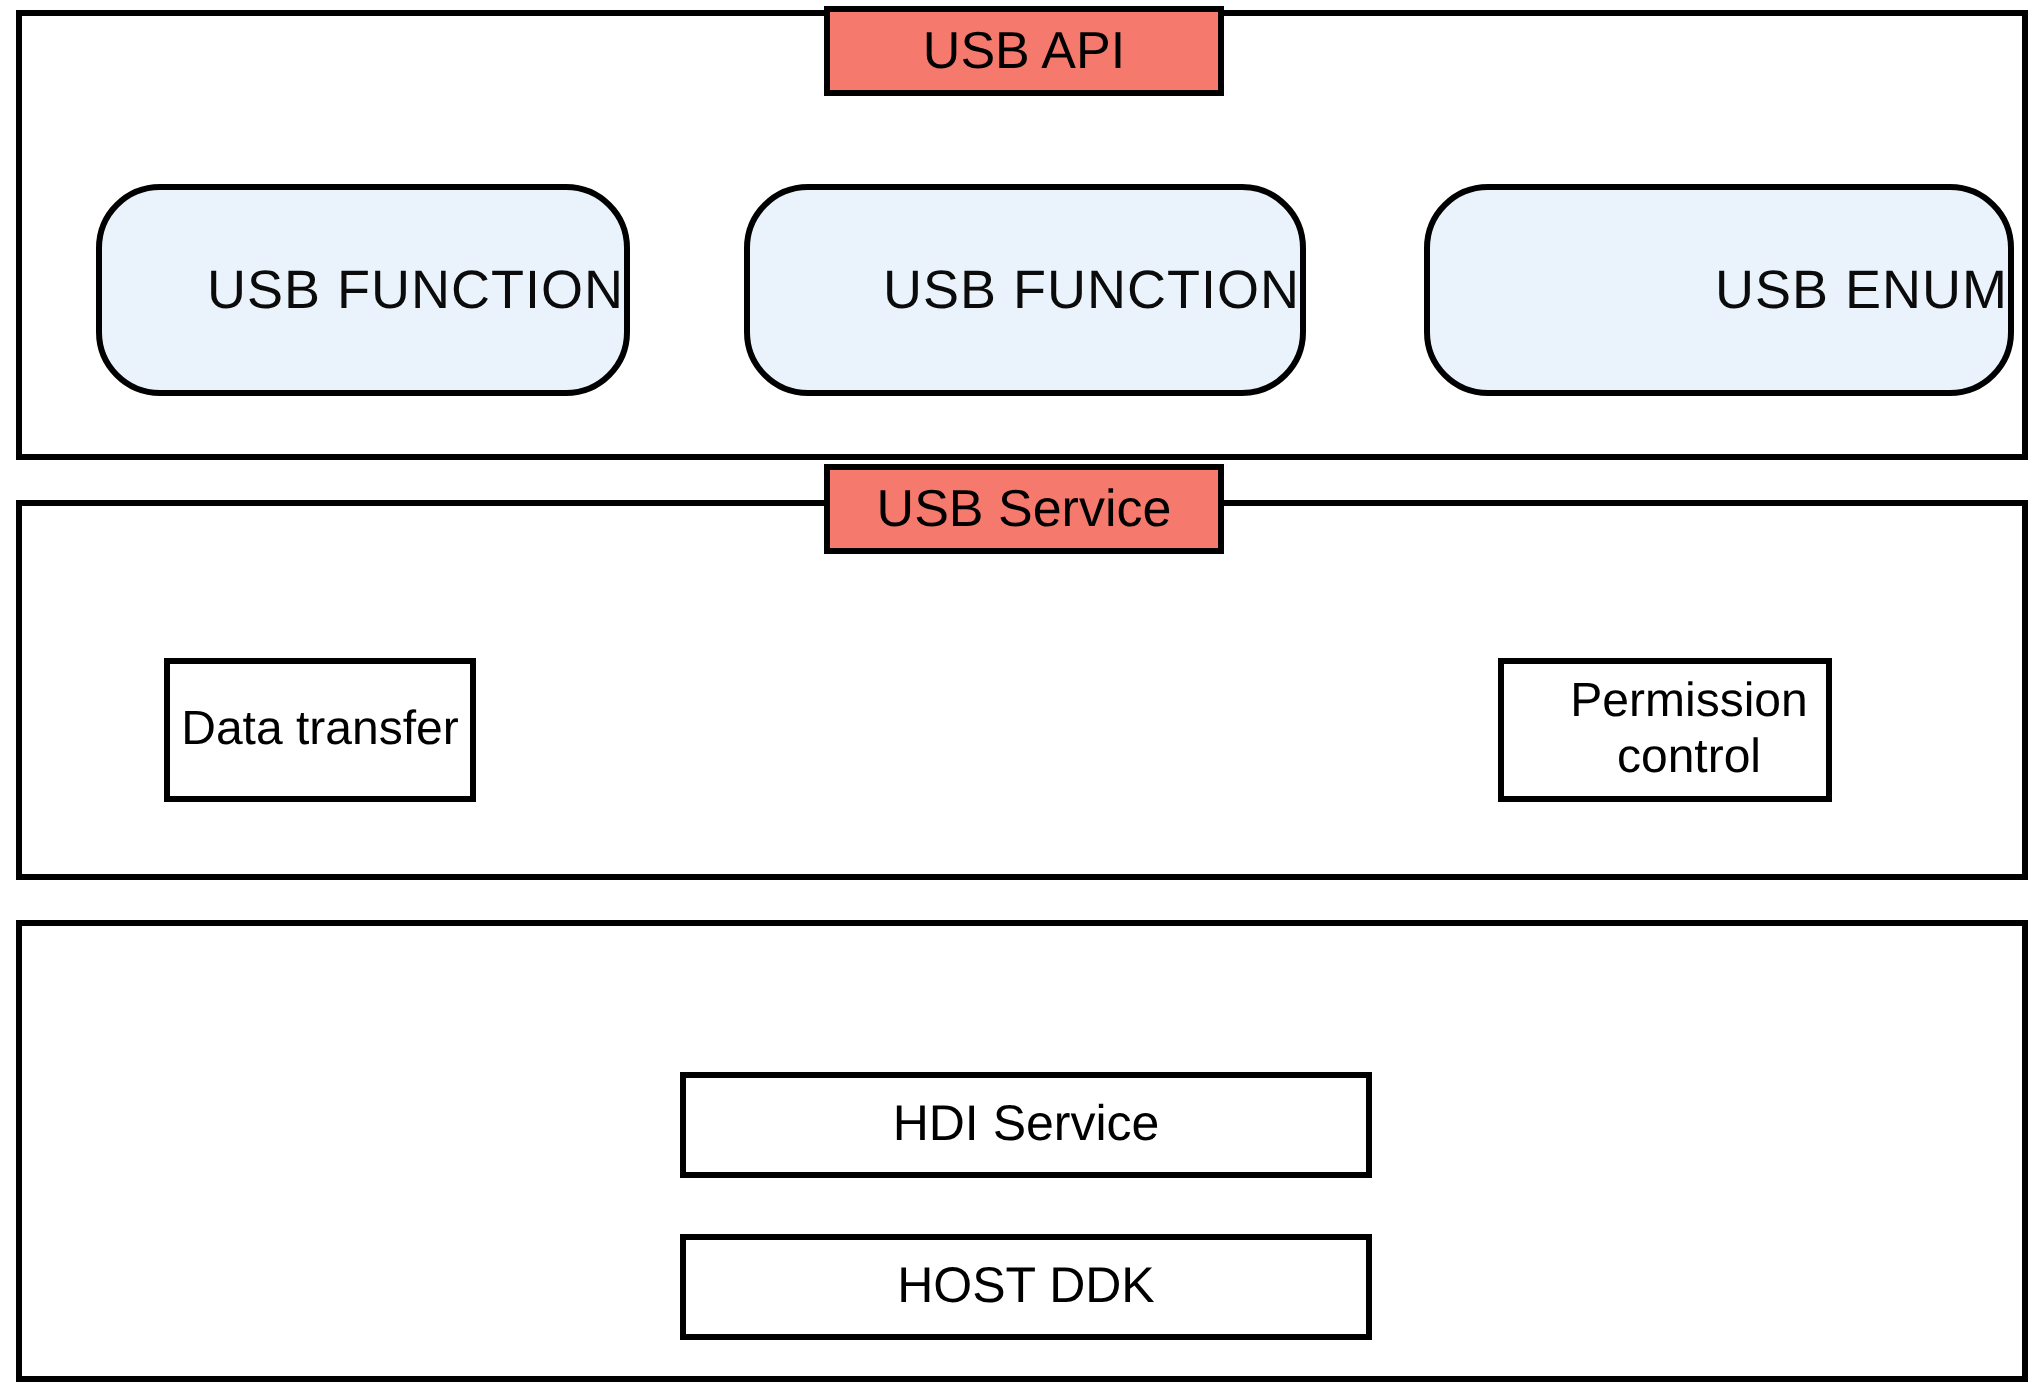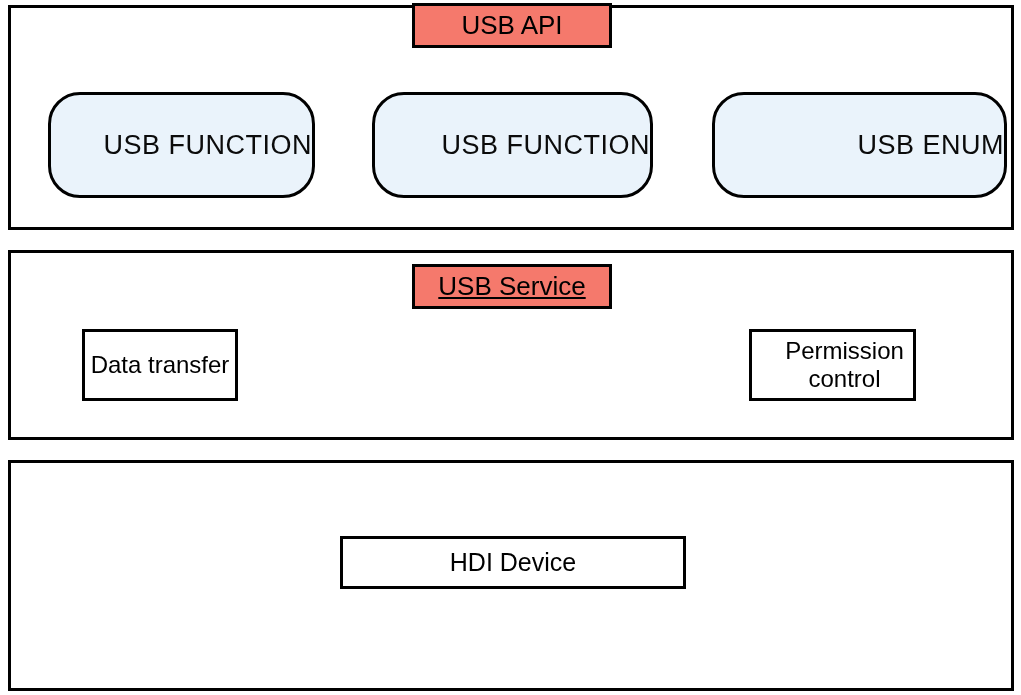--- a/index.html
+++ b/index.html
@@ -36,21 +36,21 @@
     border: 3px solid #000000;
     box-sizing: border-box;
     display: flex;
     align-items: center;
     justify-content: center;
     font-size: 26px;
     color: #000000;
     z-index: 3;
   }
   .label-api { top: 3px; }
-  .label-svc { top: 264px; text-decoration: underline; }
+  .label-svc { top: 232px; }
   .label-hal { top: 458px; }
 
   .api-box {
     position: absolute;
     top: 92px;
     height: 106px;
     background: #EAF3FB;
     border: 3px solid #000000;
     border-radius: 32px;
     box-sizing: border-box;
@@ -126,16 +126,19 @@
   </div>
   <div class="svc-box box-data-transfer">
     <span>Data transfer</span>
   </div>
   <div class="svc-box box-permission-control">
     <span>Permission control</span>
   </div>
 
   <div class="section section-hal"></div>
   <div class="hal-box box-hdi-service">
-    <span>HDI Device</span>
+    <span>HDI Service</span>
+  </div>
+  <div class="hal-box box-host-ddk">
+    <span>HOST DDK</span>
   </div>
 
 </div>
 
 </body></html>

